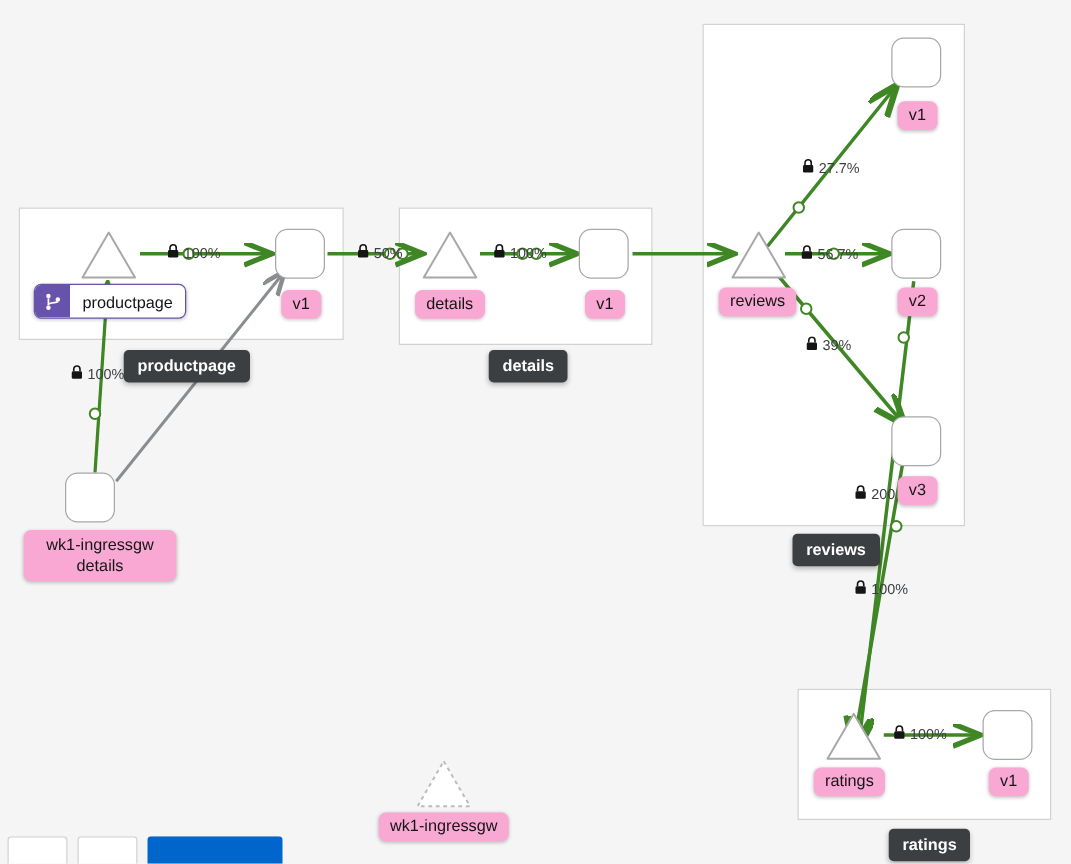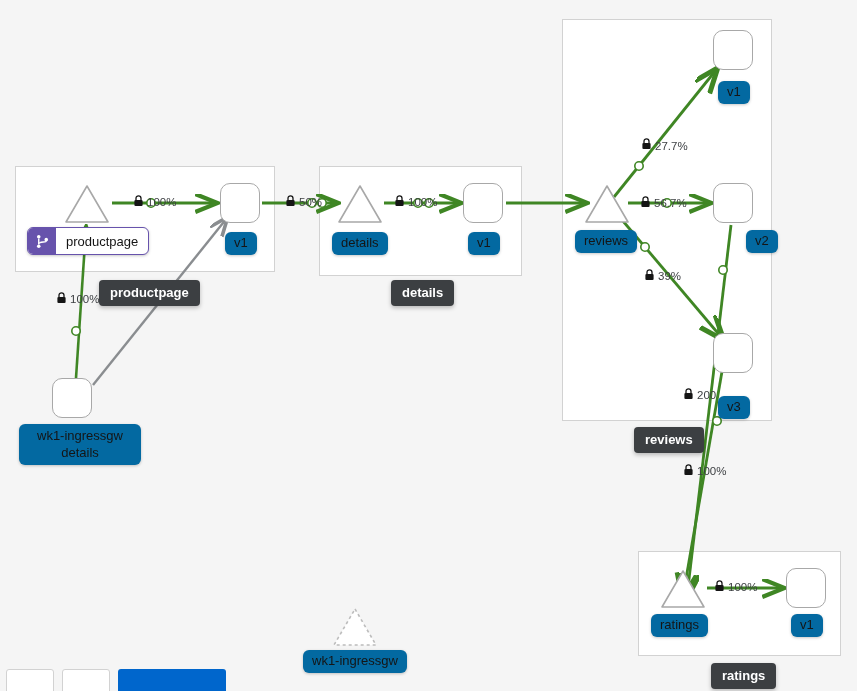--- a/index.html
+++ b/index.html
@@ -32,21 +32,21 @@
     width:40px;height:40px;
     background:#fff;
     border:1.6px solid #a8a8a8;
     border-radius:10px;
     box-sizing:border-box;
   }
 
   
   .caption{
     position:absolute;
-    background:#0369a1;
+    background:#f9a8d4;
     border-radius:6px;
     padding:3px 9px 4px 9px;
     font-size:13px;
     color:#151515;
     line-height:16px;
     white-space:nowrap;
     box-shadow:0 1px 3px rgba(0,0,0,.22);
     text-align:center;
   }
   .caption.two-line{line-height:17px;}
@@ -250,26 +250,26 @@
   <div class="caption" style="left:575px;top:230px;">reviews</div>
 
   <div class="node" style="left:713px;top:30px;">
     <div class="rrect"></div>
   </div>
   <div class="caption" style="left:718px;top:81px;">v1</div>
 
   <div class="node" style="left:713px;top:183px;">
     <div class="rrect"></div>
   </div>
-  <div class="caption" style="left:746px;top:230px;">v2</div>
+  <div class="caption" style="left:718px;top:230px;">v2</div>
 
   <div class="node" style="left:713px;top:333px;">
     <div class="rrect"></div>
   </div>
-  <div class="caption" style="left:718px;top:396px;">v3</div>
+  <div class="caption" style="left:718px;top:381px;">v3</div>
 
   <div class="node tri-wrap" style="left:659px;top:568px;">
     <svg width="48" height="42" viewBox="0 0 48 42">
       <path d="M24,3 L45,39 L3,39 Z" fill="#ffffff" stroke="#a8a8a8" stroke-width="1.6" stroke-linejoin="round"></path>
     </svg>
   </div>
   <div class="caption" style="left:651px;top:614px;">ratings</div>
 
   <div class="node" style="left:786px;top:568px;">
     <div class="rrect"></div>
@@ -316,21 +316,21 @@
   <div class="edge-label" style="left:394px;top:195px;">
     <span class="lock">
       <svg width="11" height="12" viewBox="0 0 11 12">
         <path d="M3,5 V3.3 A2.5,2.5 0 0,1 8,3.3 V5" fill="none" stroke="#151515" stroke-width="1.3"></path>
         <rect x="1.4" y="5" width="8.2" height="6" rx="1.1" fill="#151515"></rect>
       </svg>
     </span>
     <span class="pct">100%</span>
   </div>
 
-  <div class="edge-label" style="left:641px;top:138px;align-items:flex-end;">
+  <div class="edge-label" style="left:641px;top:127px;">
     <span class="lock">
       <svg width="11" height="12" viewBox="0 0 11 12">
         <path d="M3,5 V3.3 A2.5,2.5 0 0,1 8,3.3 V5" fill="none" stroke="#151515" stroke-width="1.3"></path>
         <rect x="1.4" y="5" width="8.2" height="6" rx="1.1" fill="#151515"></rect>
       </svg>
     </span>
     <span class="pct">27.7%</span>
   </div>
 
   <div class="edge-label" style="left:640px;top:196px;">

